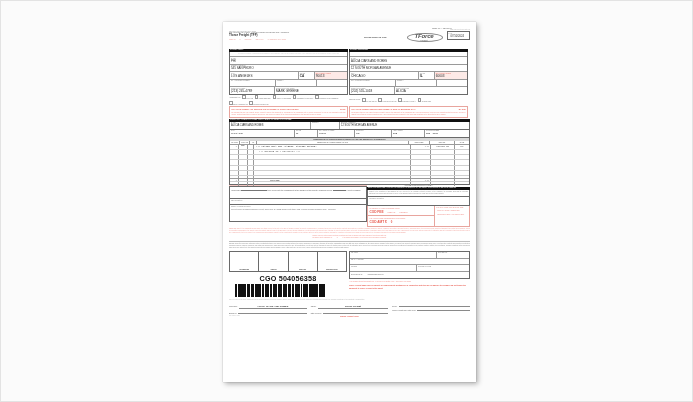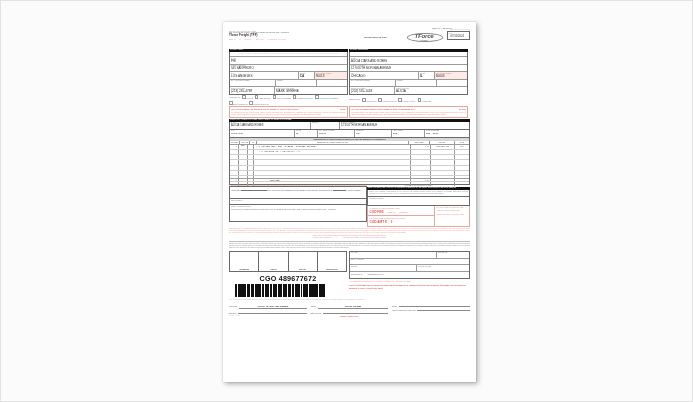--- a/index.html
+++ b/index.html
@@ -551,21 +551,21 @@
          <div>
                 <span class="cap">ARRIVE</span>
               </div>
          <div>
                 <span class="cap">DEPART</span>
               </div>
          <div>
                 <span class="cap">DESTINATION</span>
               </div>
        </div>
-       <div class="pro">CGO 489677672</div>
+       <div class="pro">CGO 504056358</div>
        <div class="barcode" id="barcode">
               <i style="width:0.45px"></i>
               <i style="width:0.85px;background:transparent"></i>
               <i style="width:0.45px"></i>
               <i style="width:0.85px;background:transparent"></i>
               <i style="width:0.45px"></i>
               <i style="width:0.42px;background:transparent"></i>
               <i style="width:1.15px"></i>
               <i style="width:0.85px;background:transparent"></i>
               <i style="width:1.15px"></i>

